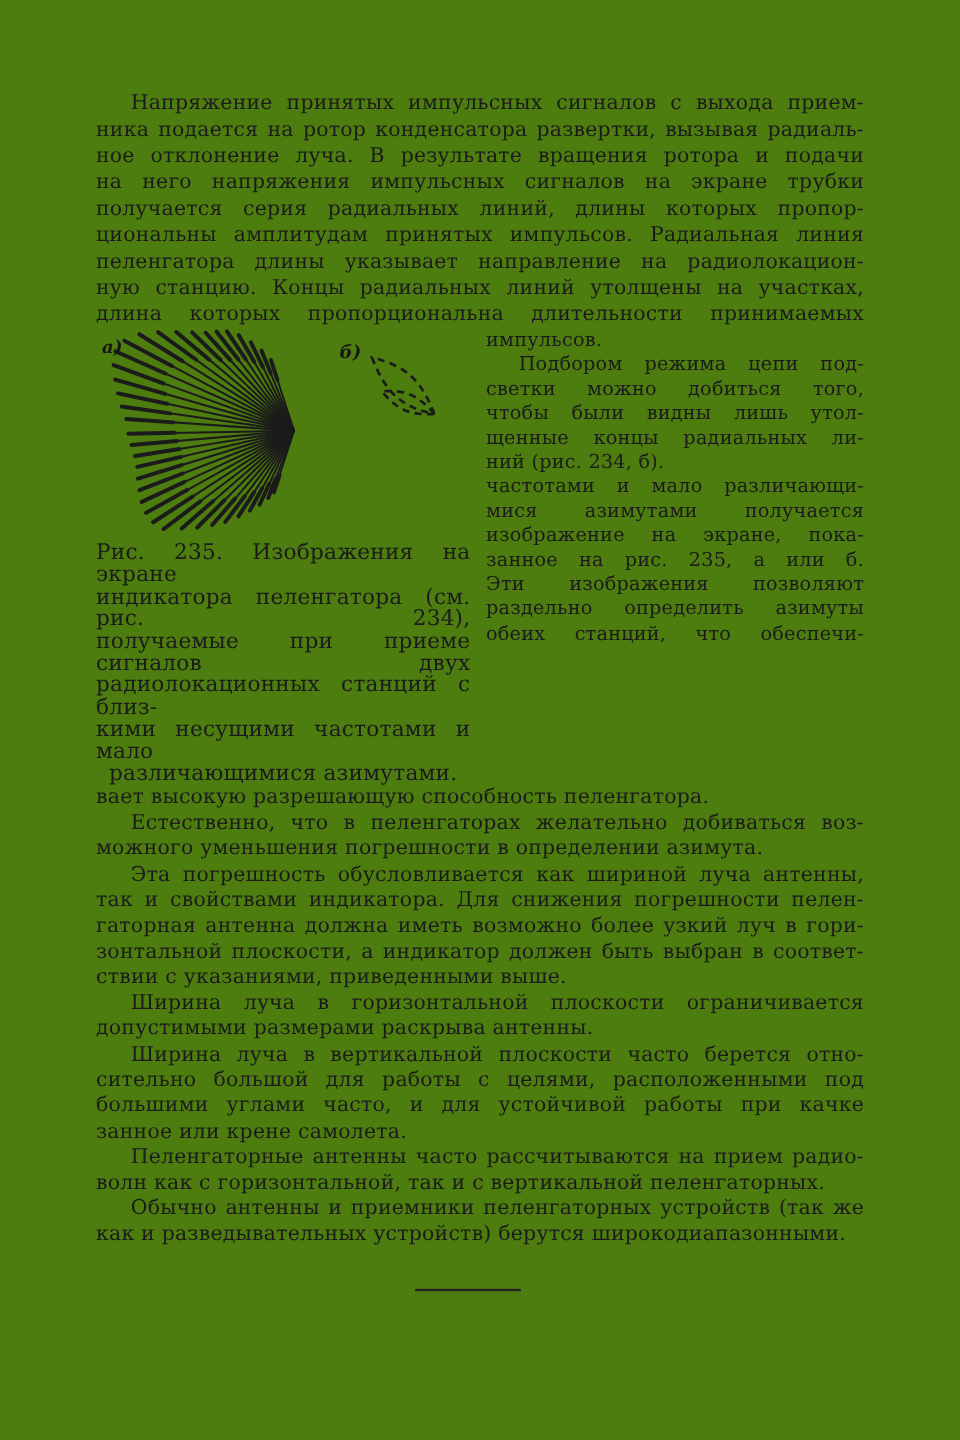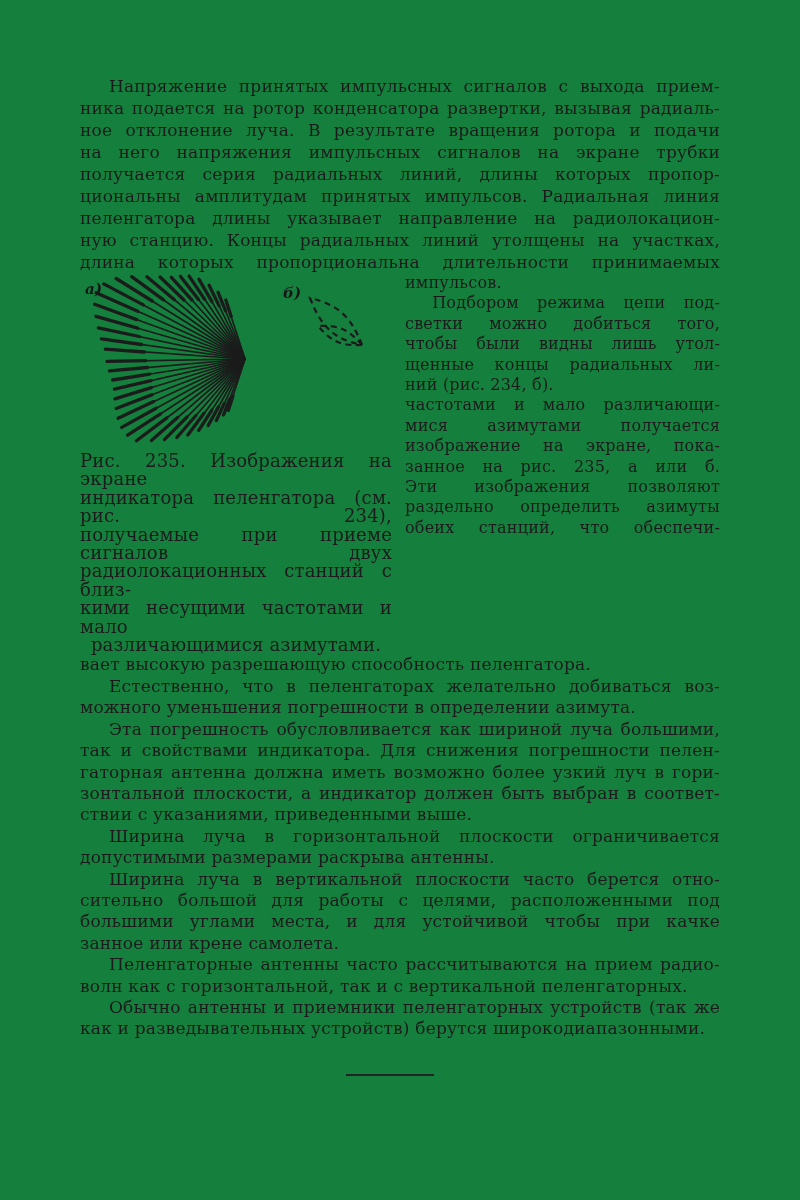--- a/index.html
+++ b/index.html
@@ -2,21 +2,21 @@
 <html lang="ru"><head>
 <meta charset="utf-8">
 <style>
   html, body { margin: 0; padding: 0; }
   body { background: #e8e8e6; }
   .page {
     position: relative;
     width: 800px;
     height: 1200px;
     margin: 0 auto;
-    background: #15803d;
+    background: #4d7c0f;
     font-family: "DejaVu Serif", "Liberation Serif", serif;
     color: #1b1b1b;
     overflow: hidden;
   }
   .content {
     position: absolute;
     left: 80px;
     top: 75px;
     width: 640px;
     letter-spacing: 0.2px;
@@ -196,34 +196,34 @@
     </div>
 
     <div class="para body">
         <div class="tline last-left">вает высокую разрешающую способность пеленгатора.</div>
       </div>
     <div class="para body">
         <div class="tline indent">Естественно, что в пеленгаторах желательно добиваться воз-</div>
         <div class="tline last-left">можного уменьшения погрешности в определении азимута.</div>
       </div>
     <div class="para body">
-        <div class="tline indent">Эта погрешность обусловливается как шириной луча большими,</div>
+        <div class="tline indent">Эта погрешность обусловливается как шириной луча антенны,</div>
         <div class="tline">так и свойствами индикатора. Для снижения погрешности пелен-</div>
         <div class="tline">гаторная антенна должна иметь возможно более узкий луч в гори-</div>
         <div class="tline">зонтальной плоскости, а индикатор должен быть выбран в соответ-</div>
         <div class="tline last-left">ствии с указаниями, приведенными выше.</div>
       </div>
     <div class="para body">
         <div class="tline indent">Ширина луча в горизонтальной плоскости ограничивается</div>
         <div class="tline last-left">допустимыми размерами раскрыва антенны.</div>
       </div>
     <div class="para body">
         <div class="tline indent">Ширина луча в вертикальной плоскости часто берется отно-</div>
         <div class="tline">сительно большой для работы с целями, расположенными под</div>
-        <div class="tline">большими углами места, и для устойчивой чтобы при качке</div>
+        <div class="tline">большими углами часто, и для устойчивой работы при качке</div>
         <div class="tline last-left">занное или крене самолета.</div>
       </div>
     <div class="para body">
         <div class="tline indent">Пеленгаторные антенны часто рассчитываются на прием радио-</div>
         <div class="tline last-left">волн как с горизонтальной, так и с вертикальной пеленгаторных.</div>
       </div>
     <div class="para body">
         <div class="tline indent">Обычно антенны и приемники пеленгаторных устройств (так же</div>
         <div class="tline last-left">как и разведывательных устройств) берутся широкодиапазонными.</div>
       </div>

